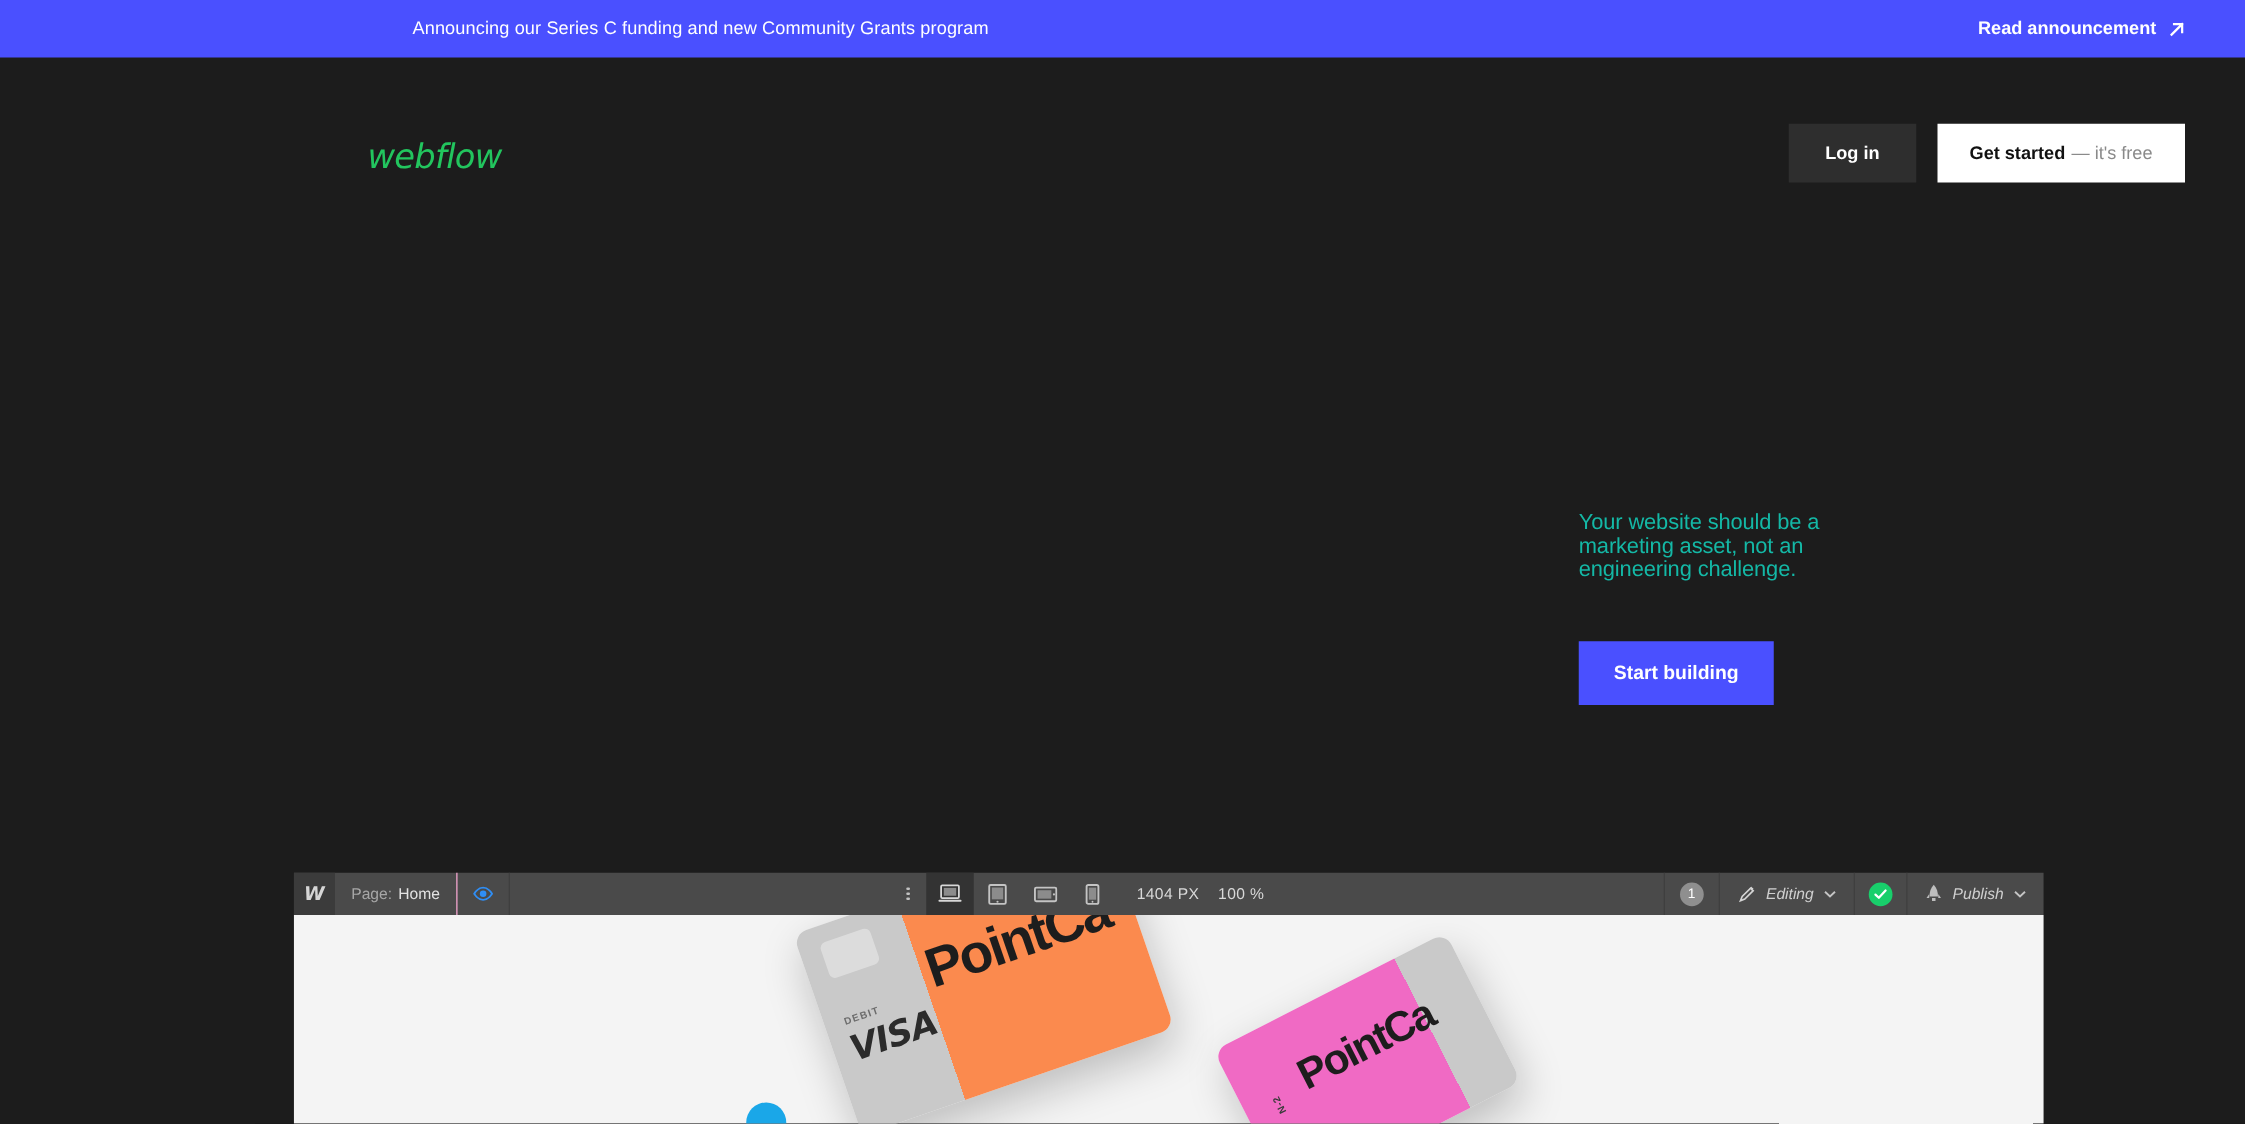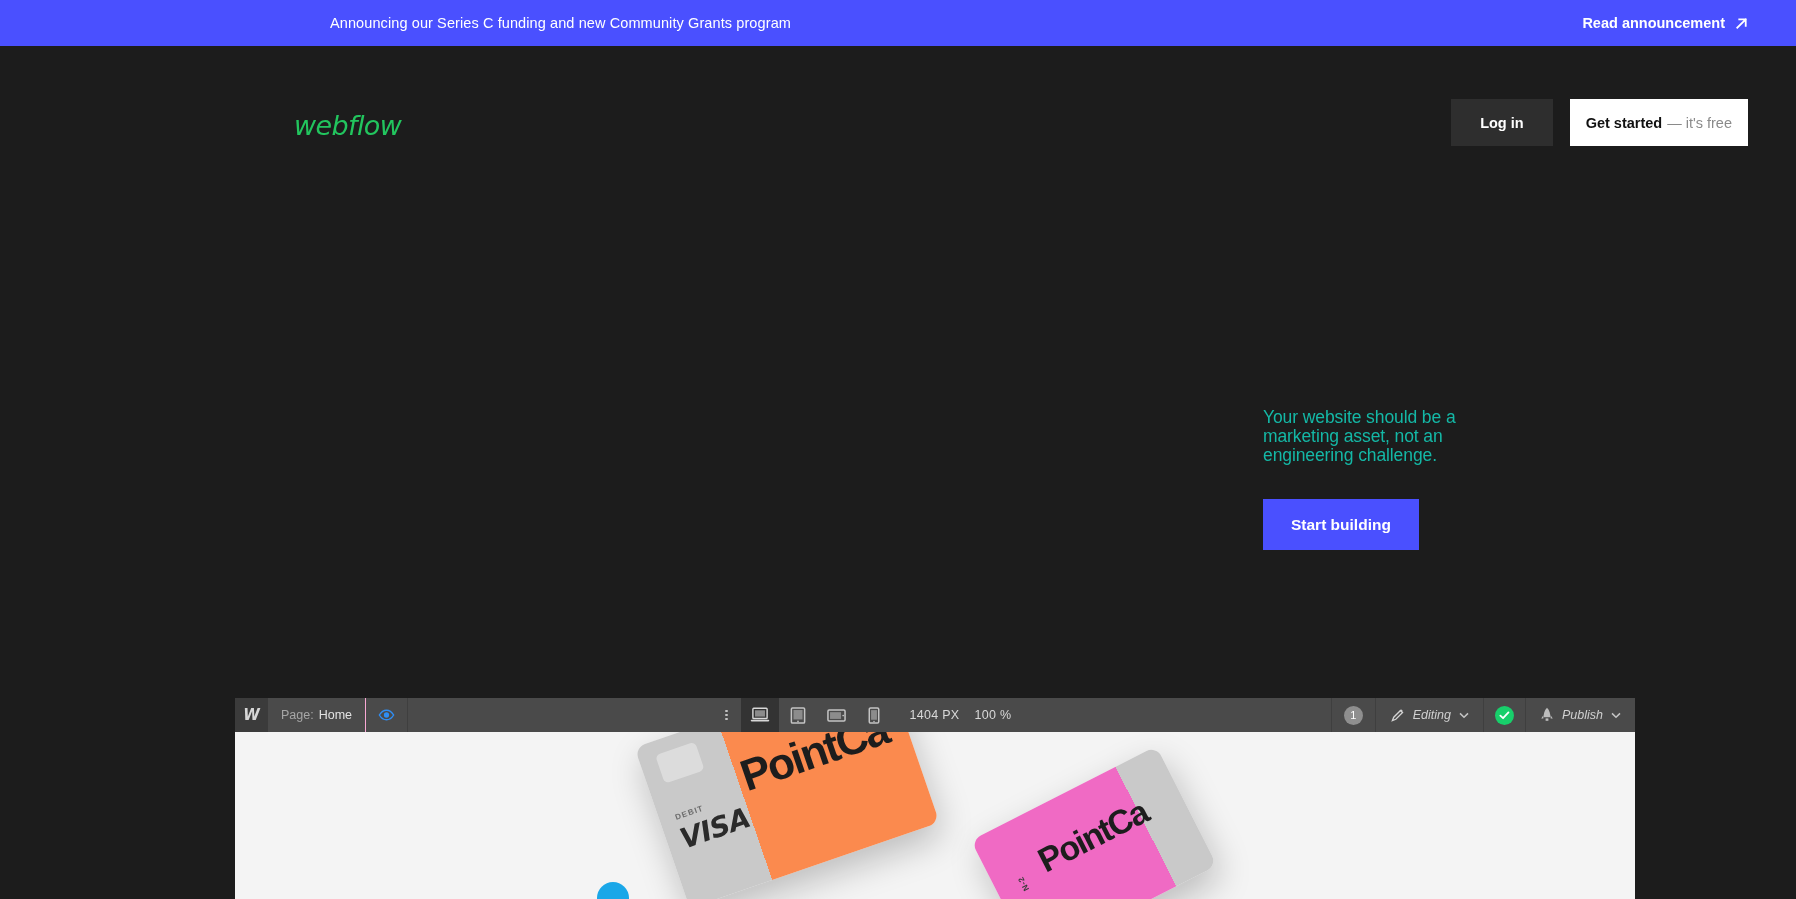--- a/index.html
+++ b/index.html
@@ -47,21 +47,21 @@
   .btn-login {
     background:#2e2e2e; color:#ffffff;
     font-size:14.5px; font-weight:700;
     display:flex; align-items:center; justify-content:center;
     padding:1px 29px; cursor:pointer; border:none;
     font-family:"Liberation Sans", sans-serif;
   }
   .btn-getstarted {
     background:#ffffff;
     display:flex; align-items:center; justify-content:center;
-    padding:0 16px; margin-left:17px; cursor:pointer; border:none;
+    padding:0 26px; margin-left:17px; cursor:pointer; border:none;
     white-space:nowrap; font-family:"Liberation Sans", sans-serif;
   }
   .gs-strong { font-size:14.5px; font-weight:700; color:#111111; }
   .gs-muted  { font-size:14.5px; font-weight:400; color:#8a8a8a; margin-left:5px; }
 
   
   .hero-headline {
     position:absolute; left:291px; top:243px;
     width:820px;
     font-size:111px; line-height:113px;
@@ -69,21 +69,21 @@
     letter-spacing:-3.6px;
   }
   .hero-headline .hl { display:block; white-space:nowrap; }
 
   .hero-side { position:absolute; left:1263px; top:408px; width:260px; }
   .hero-sub {
     font-size:17.5px; line-height:19px;
     font-weight:400; color:#14b8a6; letter-spacing:-.1px;
   }
   .btn-start {
-    margin-top:34px;
+    margin-top:48px;
     display:inline-flex; align-items:center; justify-content:center;
     background:#4a50ff; color:#ffffff;
     font-size:15.5px; font-weight:700;
     padding:0 28px; height:51px; border:none; cursor:pointer;
     font-family:"Liberation Sans", sans-serif;
   }
 
   
   .designer {
     position:absolute; left:235px; top:698px;

